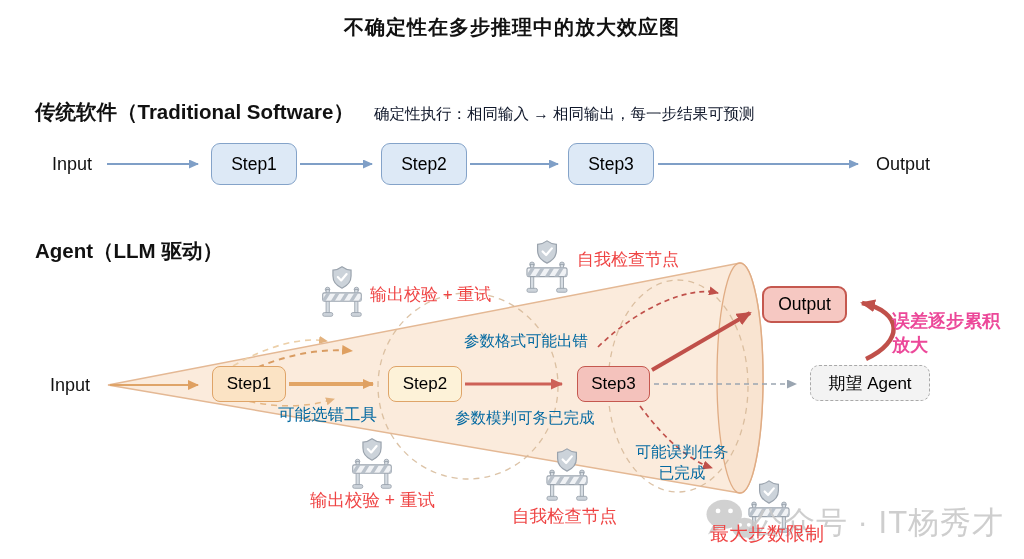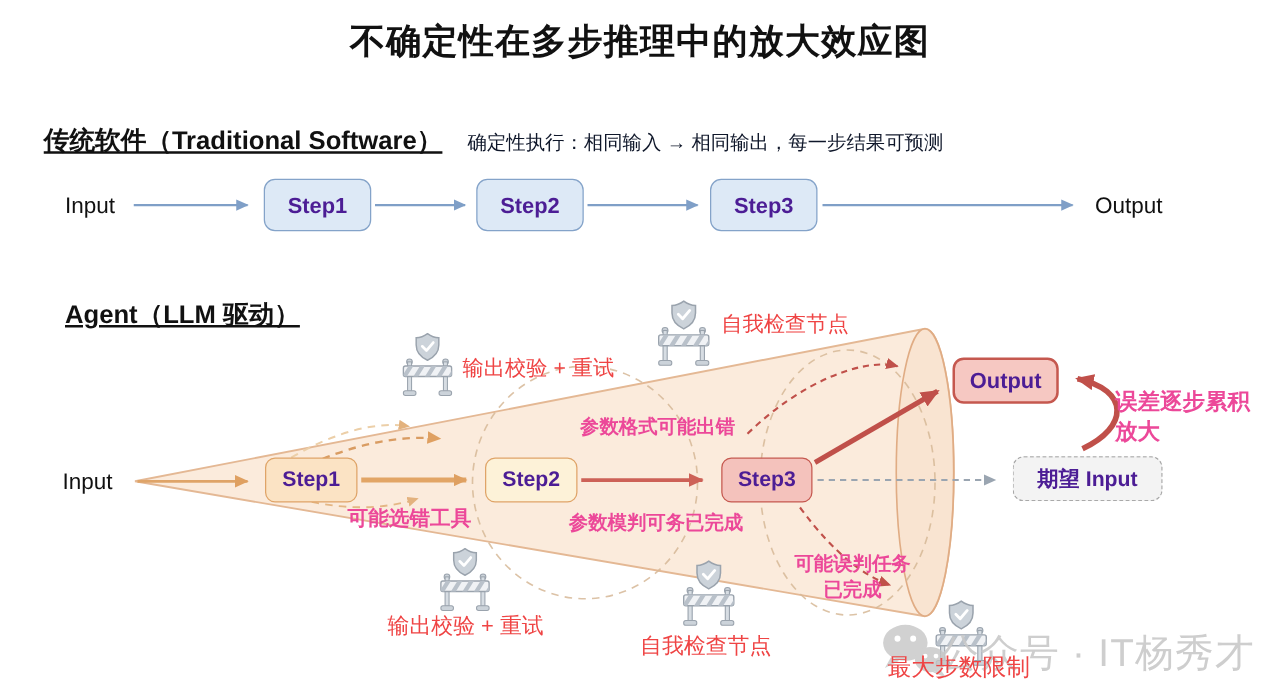--- a/index.html
+++ b/index.html
@@ -6,32 +6,32 @@
   #canvas{
     position:relative;width:1024px;height:559px;background:#ffffff;overflow:hidden;
     font-family:"Liberation Sans","DejaVu Sans",sans-serif;color:#111;
   }
   .abs{position:absolute;}
   svg{display:block;}
   #connectors{position:absolute;left:0;top:0;z-index:1;pointer-events:none;}
   .icon-layer{z-index:2;}
   .wm-layer{z-index:3;}
   .txt-layer{z-index:4;}
-  .page-title{left:0;top:14px;width:1024px;text-align:center;font-size:28px;font-weight:700;letter-spacing:1px;}
-  .heading{font-size:20.5px;font-weight:700;text-decoration:underline;}
+  .page-title{left:0;top:14px;width:1024px;text-align:center;font-size:20px;font-weight:700;letter-spacing:1px;}
+  .heading{font-size:20.5px;font-weight:700;}
   .note{font-size:15.5px;color:#0f172a;}
   .io-label{font-size:18px;color:#111;}
-  .box{display:flex;align-items:center;justify-content:center;border-radius:9px;box-sizing:border-box;font-size:17.5px;color:#4c1d95;font-weight:bold;}
+  .box{display:flex;align-items:center;justify-content:center;border-radius:9px;box-sizing:border-box;font-size:17.5px;color:#000000;}
   .tbox{background:#dde9f6;border:1.6px solid #84a3c9;width:86px;height:42px;}
   .wbox1{background:#fbe3c4;border:1.6px solid #dfa468;width:74px;height:36px;border-radius:8px;font-size:17px;}
   .wbox2{background:#fdf2d8;border:1.6px solid #dfa468;width:74px;height:36px;border-radius:8px;font-size:17px;}
   .rbox{background:#f4c2bc;border:1.6px solid #c5584f;width:73px;height:36px;border-radius:8px;font-size:17px;}
   .outbox{background:#f6c8c2;border:2px solid #c5584f;width:85px;height:37px;border-radius:9px;font-size:17.5px;}
   .expbox{background:#f3f3f3;border:1.6px dashed #a9a9a9;width:120px;height:36px;border-radius:9px;font-size:17px;}
-  .ann{font-size:15.5px;color:#ec4899;font-weight:700;}
+  .ann{font-size:15.5px;color:#0369a1;font-weight:400;}
   .blabel{font-size:17px;color:#ef4444;font-weight:500;}
   .red-note{color:#ec4899;font-weight:700;font-size:18px;line-height:1.32;}
   .center{text-align:center;margin-top:29px;}
   .watermark-text{font-size:31px;color:#c9c9c9;letter-spacing:1px;font-weight:500;opacity:.9;white-space:nowrap;}
 </style>
 </head>
 <body>
 
 <div id="canvas">
 
@@ -163,28 +163,28 @@
 
   <div class="abs txt-layer heading" style="left:35px;top:98px">传统软件（Traditional Software）</div>
   <div class="abs txt-layer note" style="left:374px;top:104px">确定性执行：相同输入 → 相同输出，每一步结果可预测</div>
 
   <div class="abs txt-layer io-label" style="left:52px;top:154px">Input</div>
   <div class="abs txt-layer box tbox" style="left:211px;top:143px">Step1</div>
   <div class="abs txt-layer box tbox" style="left:381px;top:143px">Step2</div>
   <div class="abs txt-layer box tbox" style="left:568px;top:143px">Step3</div>
   <div class="abs txt-layer io-label" style="left:876px;top:154px">Output</div>
 
-  <div class="abs txt-layer heading" style="left:52px;top:237px">Agent（LLM 驱动）</div>
+  <div class="abs txt-layer heading" style="left:35px;top:237px">Agent（LLM 驱动）</div>
 
   <div class="abs txt-layer io-label" style="left:50px;top:375px">Input</div>
   <div class="abs txt-layer box wbox1" style="left:212px;top:366px">Step1</div>
   <div class="abs txt-layer box wbox2" style="left:388px;top:366px">Step2</div>
   <div class="abs txt-layer box rbox" style="left:577px;top:366px">Step3</div>
   <div class="abs txt-layer box outbox" style="left:762px;top:286px">Output</div>
-  <div class="abs txt-layer box expbox" style="left:810px;top:365px">期望 Input</div>
+  <div class="abs txt-layer box expbox" style="left:810px;top:365px">期望 Agent</div>
 
   <div class="abs txt-layer blabel" style="left:370px;top:283px">输出校验 + 重试</div>
   <div class="abs txt-layer blabel" style="left:577px;top:248px">自我检查节点</div>
   <div class="abs txt-layer ann" style="left:278px;top:404px;font-size:16.5px">可能选错工具</div>
   <div class="abs txt-layer ann" style="left:464px;top:331px">参数格式可能出错</div>
   <div class="abs txt-layer ann" style="left:455px;top:408px">参数模判可务已完成</div>
   <div class="abs txt-layer ann center" style="left:630px;top:413px;width:104px;line-height:1.35">
     <div>可能误判任务</div>
     <div>已完成</div>
   </div>

